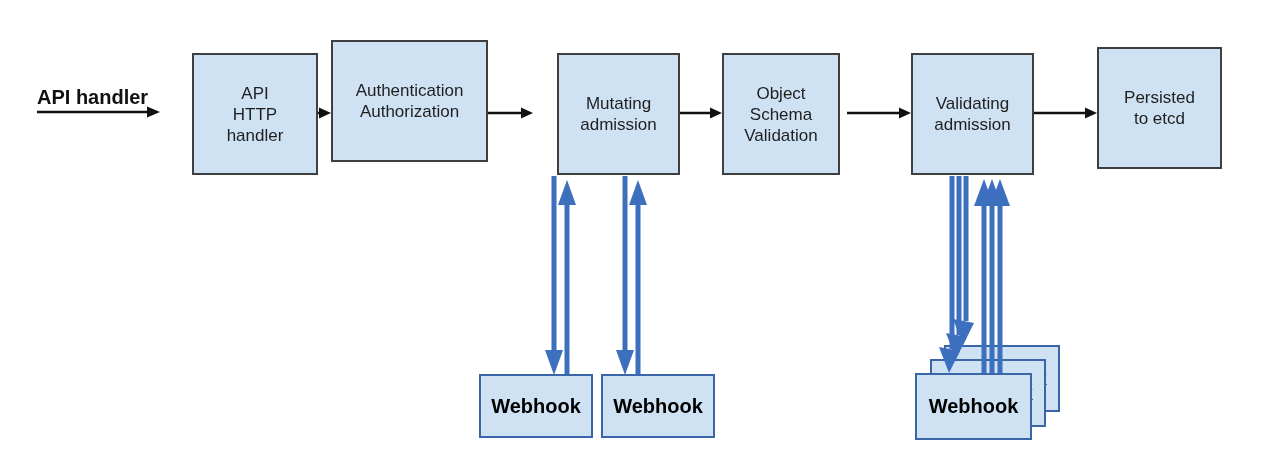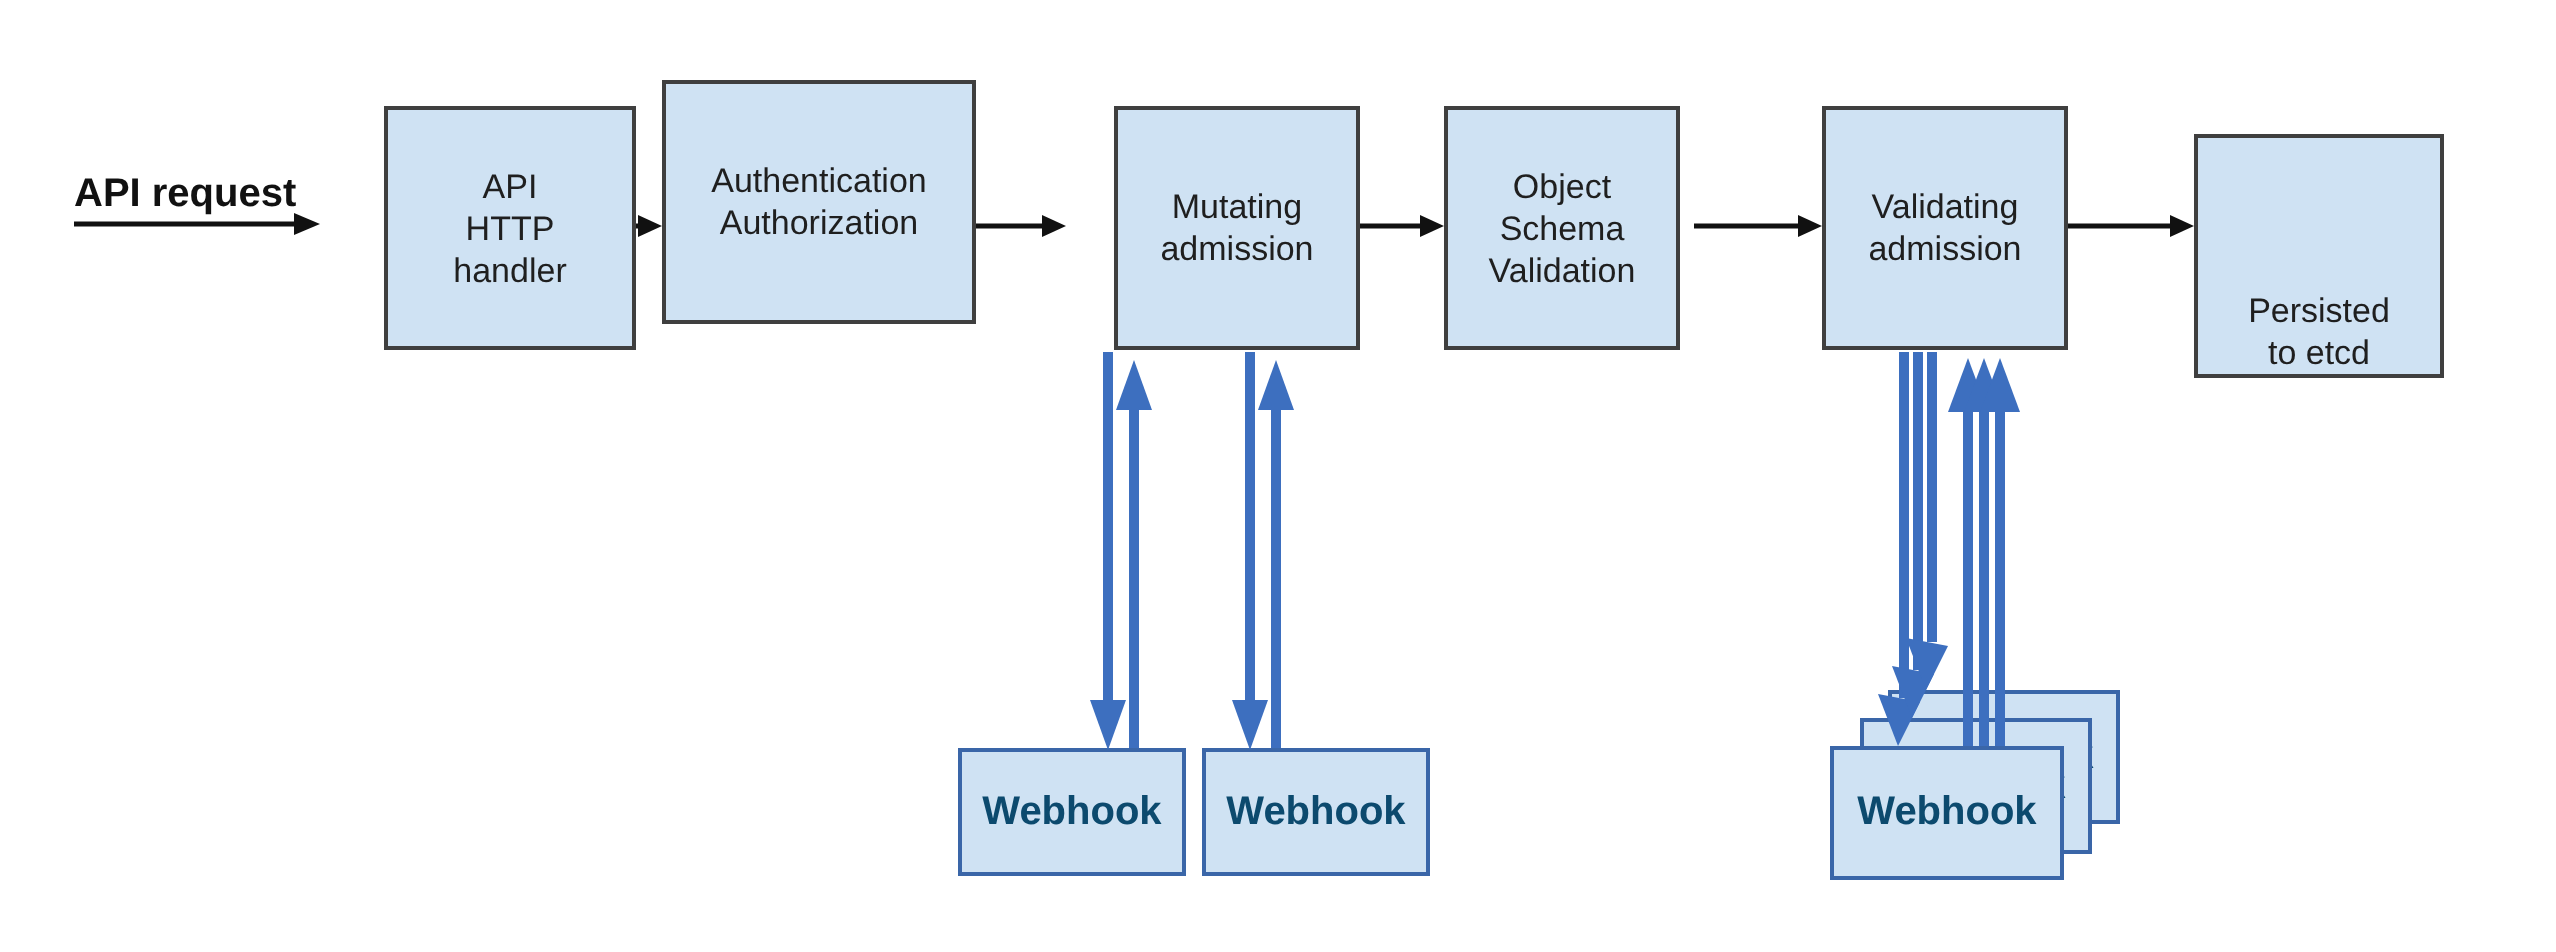--- a/index.html
+++ b/index.html
@@ -14,33 +14,33 @@
     background:#cfe2f3; border:2px solid #3f3f3f;
     display:flex; align-items:center; justify-content:center;
     text-align:center; color:#1f1f1f;
     font-size:17px; line-height:21px;
   }
   .stage .lbl { white-space:pre-line; }
   .webhook {
     position:absolute; box-sizing:border-box;
     background:#cfe2f3; border:2px solid #3a66a8;
     display:flex; align-items:center; justify-content:center;
-    font-weight:bold; font-size:20px; color:#0c4a6e; overflow:hidden;
+    font-weight:bold; font-size:20px; color:#000000; overflow:hidden;
   }
   .api-request {
     position:absolute; left:37px; top:86px;
     font-size:20px; font-weight:bold; color:#111111;
   }
   
   .s1 { left:160px;  top:53px; width:126px; height:122px;margin-left:32px; }
   .s2 { left:331px;  top:40px; width:157px; height:122px; }
   .s3 { left:557px;  top:53px; width:123px; height:122px; }
   .s4 { left:722px;  top:53px; width:118px; height:122px; }
   .s5 { left:911px;  top:53px; width:123px; height:122px;text-align:center; }
-  .s6 { left:1097px; top:67px; width:125px; height:122px;align-items:flex-end; }
+  .s6 { left:1097px; top:47px; width:125px; height:122px; }
   .wm1 { left:479px; top:374px; width:114px; height:64px; z-index:2; }
   .wm2 { left:601px; top:374px; width:114px; height:64px; z-index:2; }
   .wv-back  { left:944px; top:345px; width:116px; height:67px; z-index:1; }
   .wv-mid   { left:930px; top:359px; width:116px; height:68px; z-index:2; }
   .wv-front { left:915px; top:373px; width:117px; height:67px; z-index:4; }
   .blue-layer { z-index:3; }
 </style>
 </head>
 <body>
 
@@ -56,21 +56,21 @@
       <polygon points="533,113 521,107.5 521,118.5" stroke="none"></polygon>
       <line x1="656" y1="113" x2="711" y2="113"></line>
       <polygon points="722,113 710,107.5 710,118.5" stroke="none"></polygon>
       <line x1="847" y1="113" x2="900" y2="113"></line>
       <polygon points="911,113 899,107.5 899,118.5" stroke="none"></polygon>
       <line x1="1034" y1="113" x2="1086" y2="113"></line>
       <polygon points="1097,113 1085,107.5 1085,118.5" stroke="none"></polygon>
     </g>
   </svg>
 
-  <div class="api-request">API request</div>
+  <div class="api-request">API handler</div>
 
   <div class="stage s1">
     <span class="lbl">API
 HTTP
 handler</span>
   </div>
   <div class="stage s2">
     <span class="lbl">Authentication
 Authorization</span>
   </div>

